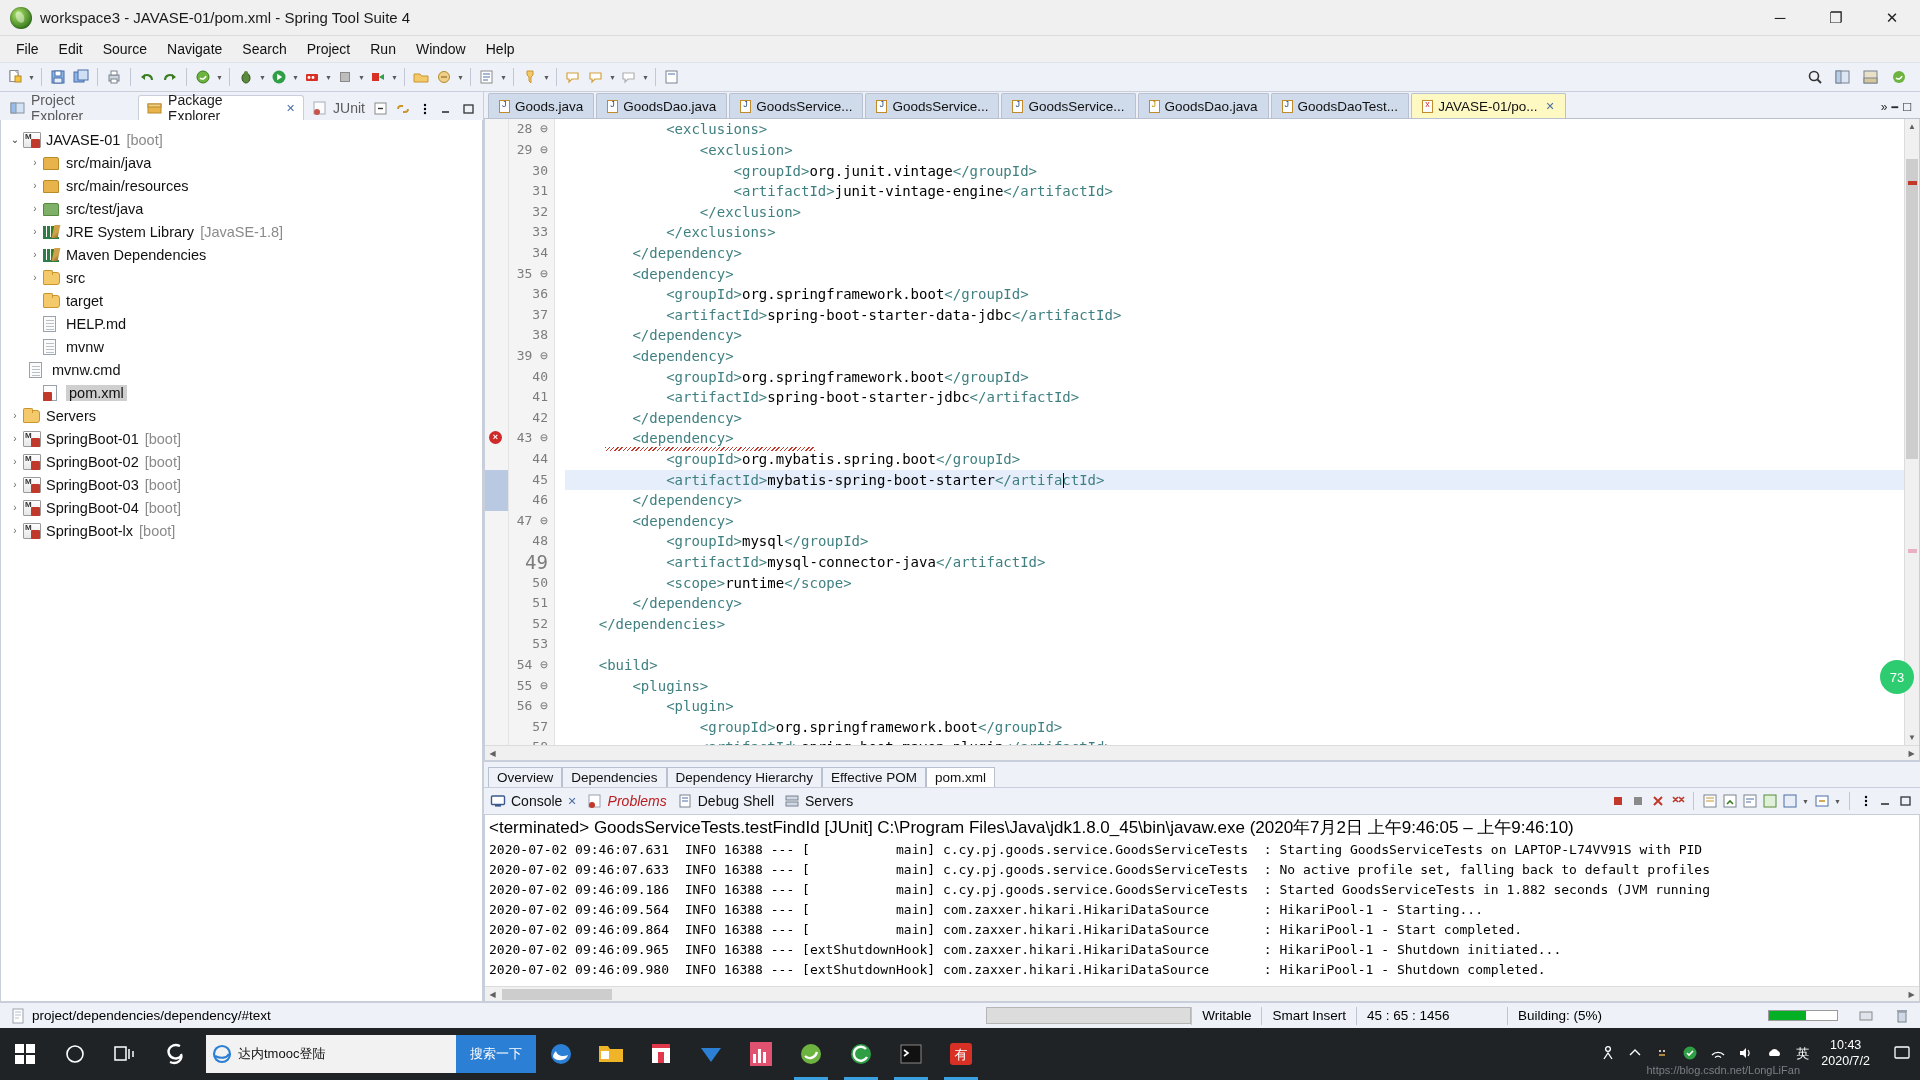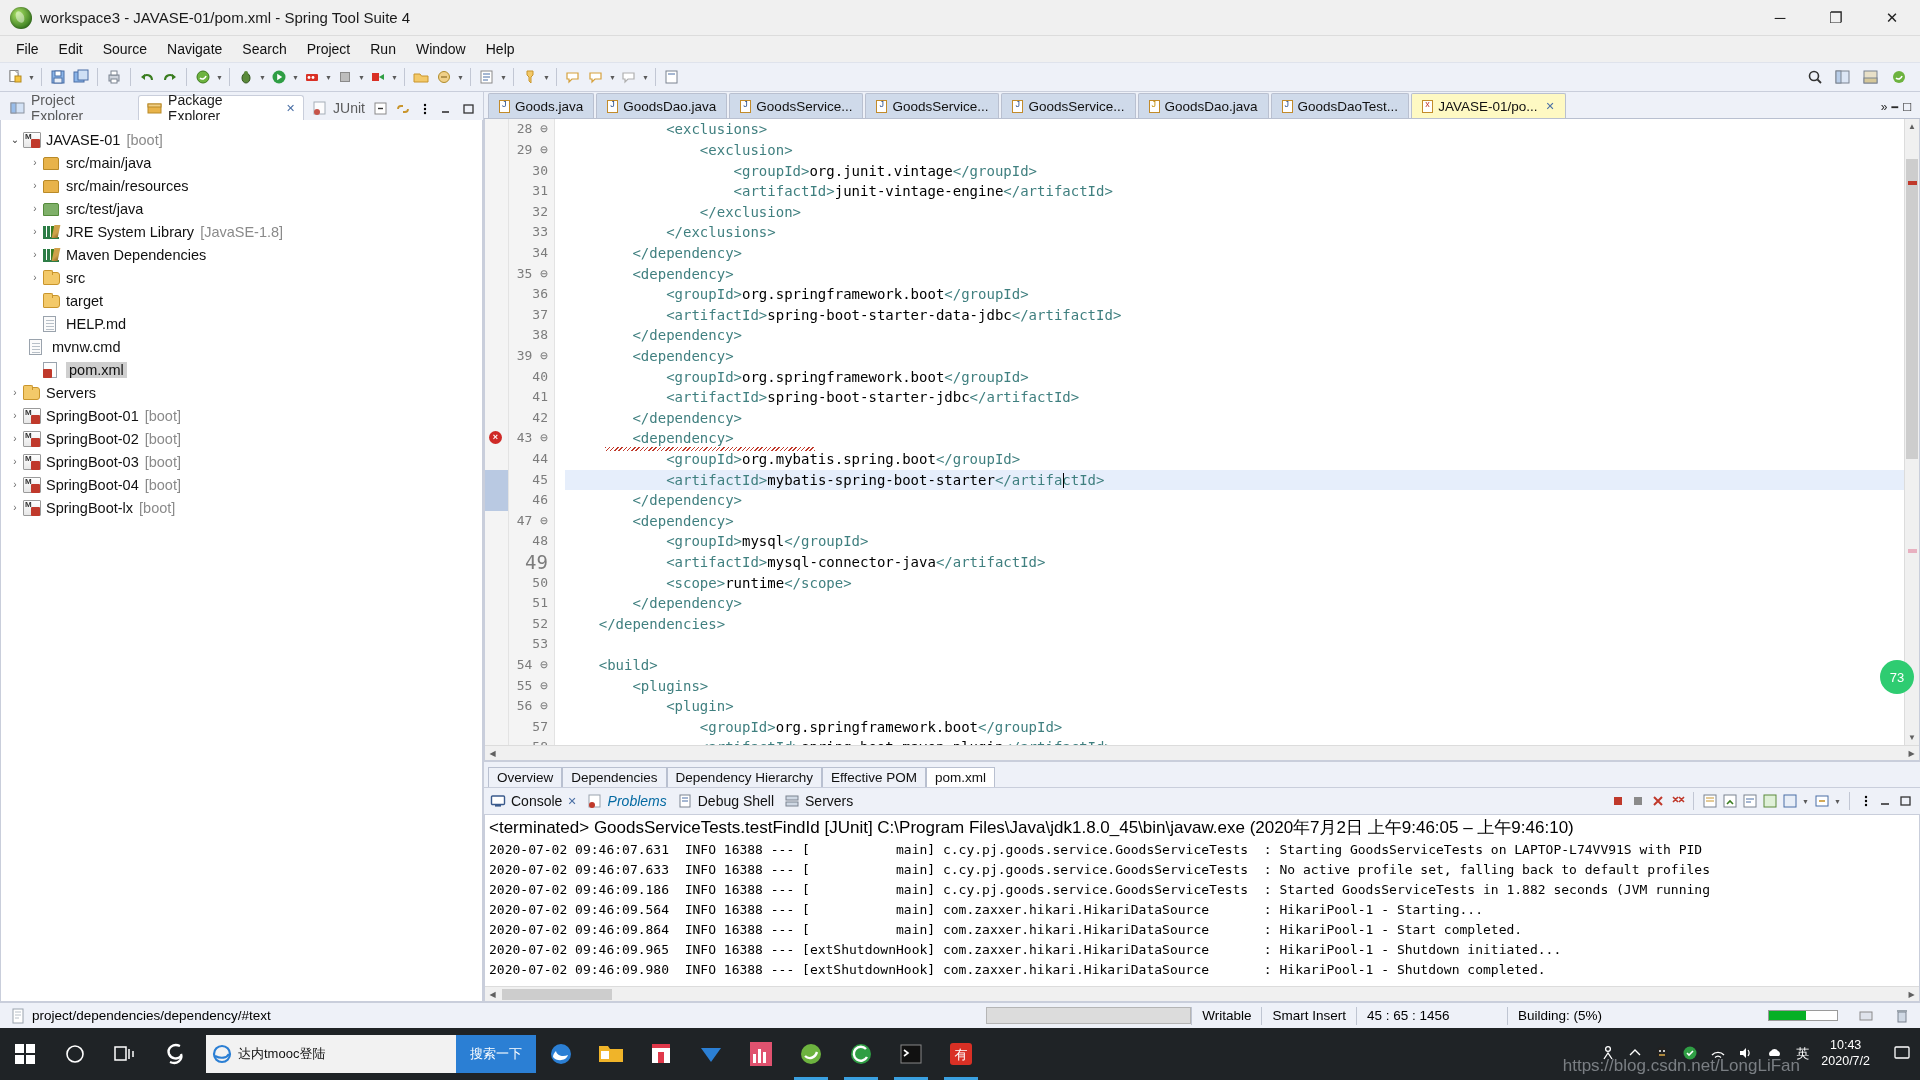--- a/index.html
+++ b/index.html
@@ -146,21 +146,21 @@
   .ftab { font-size:13.5px; padding:2px 8px; border:1px solid #b9c0d0; border-bottom:none;
           background:#eef1f8; color:#111; }
   .ftab.active { background:#fff; }
 
   
   .console { height:215px; display:flex; flex-direction:column; background:#eef1f8;
              border-top:1px solid #c9cedb; flex:0 0 215px; }
   .ctabs { height:26px; display:flex; align-items:center; padding-left:6px; gap:10px; }
   .ctab { display:flex; align-items:center; gap:5px; font-size:14px; color:#111; }
   .ctab.active { font-weight:normal; }
-  .ctab.dim { color:#0369a1; font-style:italic; }
+  .ctab.dim { color:#b91c1c; font-style:italic; }
   .ctab .x { font-size:11px; color:#4a6fa5; }
   .ctools { margin-left:auto; display:flex; align-items:center; gap:3px; padding-right:6px; }
   .ctool { width:17px; height:17px; display:flex; align-items:center; justify-content:center; }
   .cbody { flex:1 1 auto; background:#fff; border:1px solid #c9cedb; display:flex;
            flex-direction:column; min-height:0; overflow:hidden; }
   .cheader { font-size:17px; padding:1px 4px; white-space:nowrap; color:#000; }
   .clog { flex:1 1 auto; font-family:"DejaVu Sans Mono", monospace; font-size:13px;
           line-height:20px; white-space:pre; overflow:hidden; padding-left:4px; }
   .chscroll { height:15px; background:#f0f0f0; border-top:1px solid #dcdcdc; display:flex;
               align-items:center; flex:0 0 15px; }
@@ -178,21 +178,21 @@
   .taskbar { height:52px; background:#1f2326; display:flex; align-items:center;
              flex:0 0 52px; color:#fff; position:relative; }
   .tb-item { width:50px; height:52px; display:flex; align-items:center; justify-content:center; position:relative;}
   .tb-item.active::after { content:""; position:absolute; bottom:0; left:8px; right:8px; height:3px; background:#3aa0e0;}
   .searchbox { height:38px; width:250px; background:#f2f2f2; display:flex; align-items:center;
                color:#111; font-size:13px; margin-left:6px; }
   .searchbtn { height:38px; padding:0 14px; background:#2b7fd4; color:#fff; display:flex;
                align-items:center; font-size:13px; }
   .tray { margin-left:auto; display:flex; align-items:center; gap:12px; padding-right:10px; font-size:12px;}
   .clock { text-align:center; line-height:1.25; font-size:12.5px; padding-right:12px; }
-  .wm { position:absolute; right:120px; bottom:4px; color:#8a8f94; font-size:17px; opacity:.85; }
+  .wm { position:absolute; right:120px; bottom:4px; color:#8a8f94; font-size:11px; opacity:.85; }
 
   .float-badge { position:absolute; right:6px; top:660px; width:34px; height:34px; border-radius:50%;
                  background:#2ecc71; color:#fff; font-size:13px; display:flex; align-items:center;
                  justify-content:center; }
 </style>
 </head>
 <body>
 
 <div class="app">
 
@@ -509,20 +509,27 @@
               <span class="ic-folder" style="display:block"></span>
             </span>
             <span class="lbl">target</span>
           </div>
           <div class="trow" style="padding-left: 26px;">
             <span class="arrow "></span>
             <span class="ti">
               <span class="ic-file" style="display:block"></span>
             </span>
             <span class="lbl">HELP.md</span>
+          </div>
+          <div class="trow" style="padding-left: 26px;">
+            <span class="arrow "></span>
+            <span class="ti">
+              <span class="ic-file" style="display:block"></span>
+            </span>
+            <span class="lbl">mvnw</span>
           </div>
           <div class="trow" style="padding-left: 12px;">
             <span class="arrow "></span>
             <span class="ti">
               <span class="ic-file" style="display:block"></span>
             </span>
             <span class="lbl">mvnw.cmd</span>
           </div>
           <div class="trow sel" style="padding-left: 26px;">
             <span class="arrow "></span>

